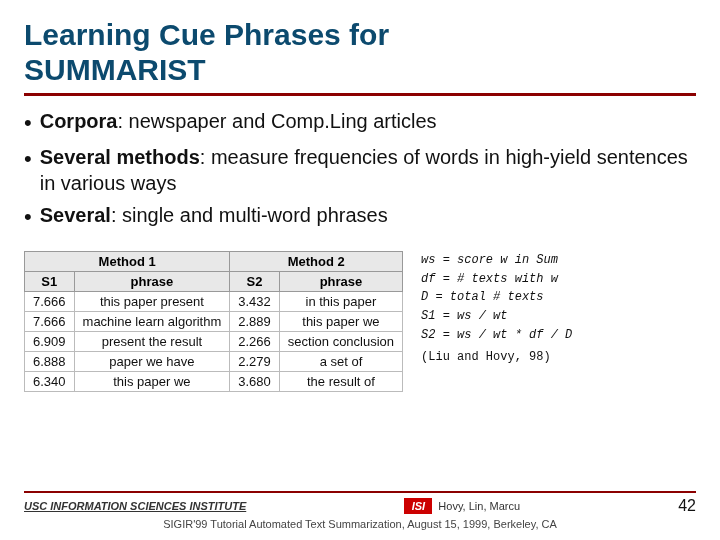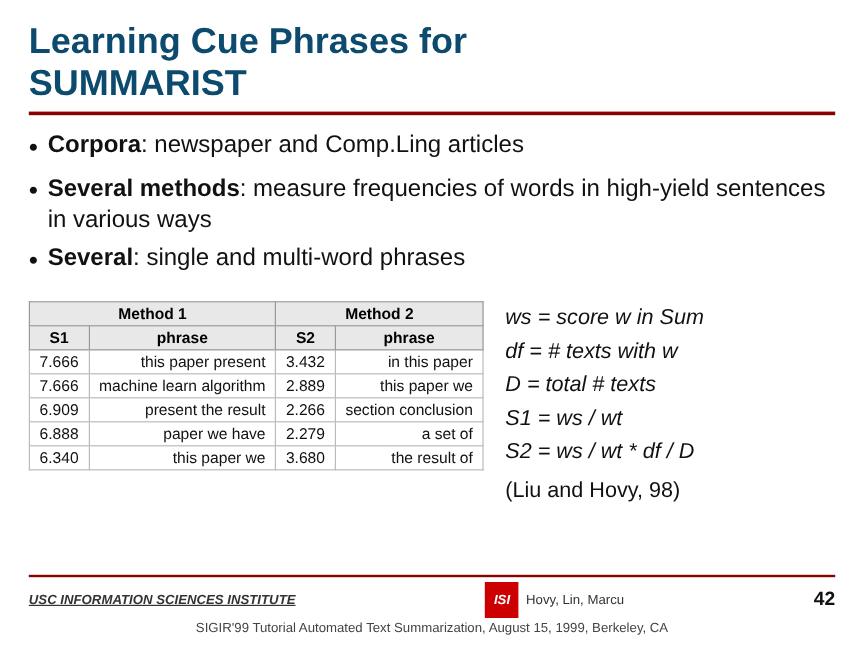--- a/index.html
+++ b/index.html
@@ -89,33 +89,34 @@
       padding: 2px 8px;
       font-size: 13px;
       color: #111;
     }
 
     .data-table td.num {
       text-align: right;
     }
 
     .data-table td.phrase {
-      text-align: right;
+      text-align: center;
     }
 
     .col-header-row th {
       border-bottom: 1px solid #999;
     }
 
     .formulas-area {
-      font-size: 18px;
+      font-size: 12px;
       color: #111;
       line-height: 1.55;
       flex: 1;
       padding-left: 8px;
+      font-family: Liberation Mono, monospace;
     }
 
     .formulas-area .formula-line {
       white-space: nowrap;
       font-style: italic;
     }
 
     .formulas-area .cite {
       font-style: normal;
       margin-top: 4px;
@@ -140,39 +141,39 @@
     }
 
     .footer-center {
       display: flex;
       align-items: center;
       gap: 6px;
     }
 
     .isi-logo {
       width: 28px;
-      height: 30px;
+      height: 16px;
       background: #cc0000;
       display: flex;
       align-items: center;
       justify-content: center;
       color: #fff;
       font-size: 11px;
       font-weight: bold;
       font-style: italic;
     }
 
     .footer-authors {
       font-size: 11px;
       color: #333;
     }
 
     .footer-right {
       font-size: 16px;
-      font-weight: bold;
+      font-weight: normal;
       color: #111;
       text-align: center;
     }
 
     .bottom-bar {
       font-size: 11px;
       color: #444;
       text-align: center;
       padding-top: 3px;
     }

